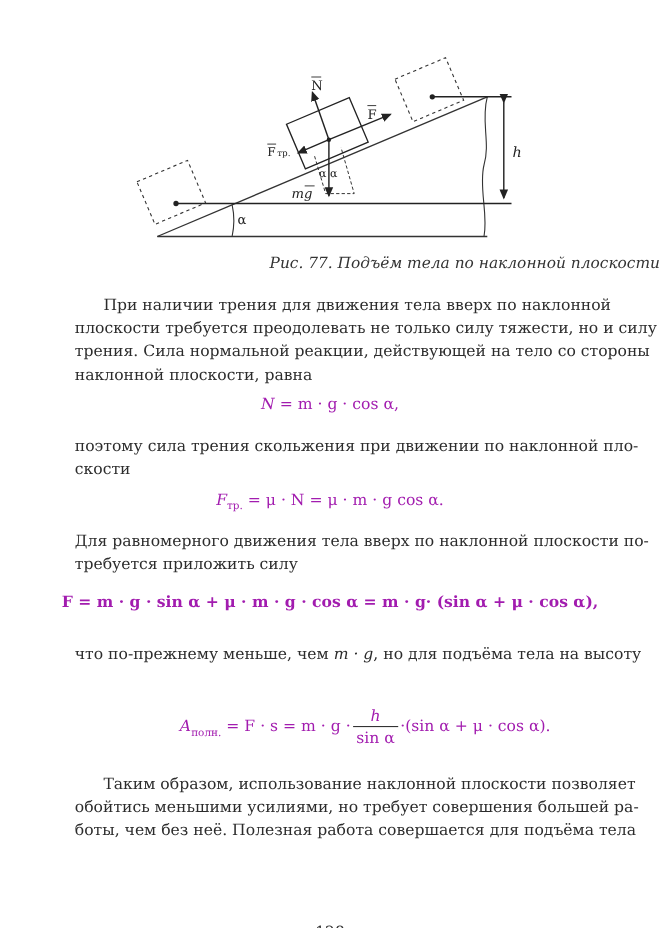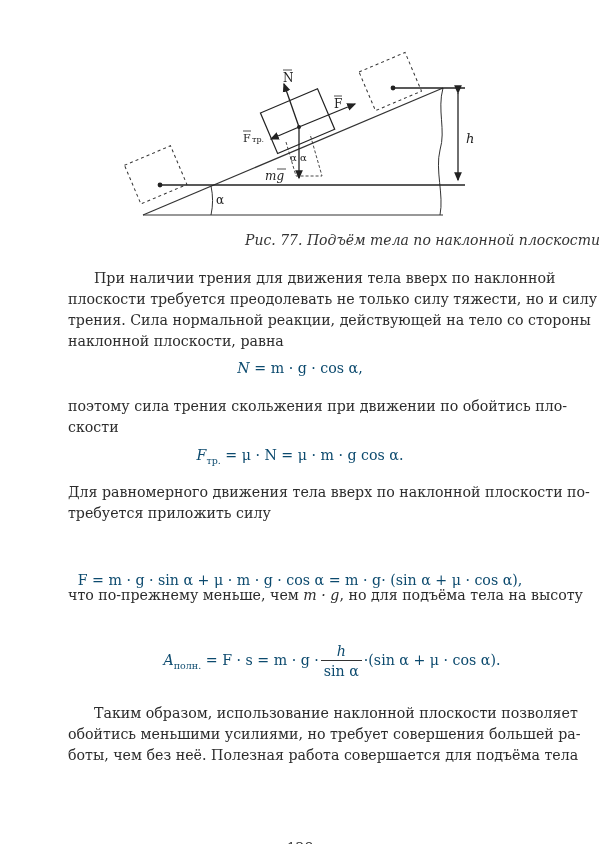--- a/index.html
+++ b/index.html
@@ -4,21 +4,21 @@
   <style>
     html, body { margin: 0; padding: 0; background: #ffffff; }
     body { width: 600px; height: 844px; position: relative; overflow: hidden; color: #2a2a2a; font-family: "DejaVu Serif", serif; }
     .figure { position: absolute; left: 0; top: 0; width: 600px; height: 230px; }
     .figure svg { position: absolute; left: 0; top: 0; }
     .caption { position: absolute; left: 0; width: 600px; top: 232px; text-align: right; font-style: italic; font-size: 14px; color: #333; }
     .para { position: absolute; left: 68px; width: 464px; font-size: 14.2px; line-height: 21px; text-align: justify; color: #2c2c2c; }
     .para .line { display: block; text-align: justify; text-align-last: justify; white-space: nowrap; }
     .para .line.last { text-align-last: left; }
     .indent { padding-left: 26px; }
-    .formula { position: absolute; left: 0; width: 600px; text-align: center; font-family: "DejaVu Serif", serif; font-size: 14.2px; color: #0c4a6e; }
+    .formula { position: absolute; left: 0; width: 600px; text-align: center; font-family: "DejaVu Serif", serif; font-size: 14.2px; color: #a21caf; }
     .it { font-style: italic; }
     sub { font-size: 9.5px; vertical-align: -4px; }
     .frac { display: inline-block; vertical-align: middle; text-align: center; margin: 0 2px; }
     .frac .num { display: block; border-bottom: 1px solid #333; padding: 0 3px 1px; font-style: italic; }
     .frac .den { display: block; padding: 2px 3px 0; }
     .page-number { position: absolute; left: 0; width: 600px; top: 792px; text-align: center; font-size: 14px; color: #333; margin-top: 48px; }
   </style>
 </head>
 <body>
 
@@ -91,34 +91,34 @@
   <span class="line">плоскости требуется преодолевать не только силу тяжести, но и силу</span>
   <span class="line">трения. Сила нормальной реакции, действующей на тело со стороны</span>
   <span class="line last">наклонной плоскости, равна</span>
 </div>
 
 <div class="formula" style="top:360px;">
   <span class="it">N</span><span> = m · g · cos α,</span>
 </div>
 
 <div class="para" style="top:396px;">
-  <span class="line">поэтому сила трения скольжения при движении по обойтись пло-</span>
+  <span class="line">поэтому сила трения скольжения при движении по наклонной пло-</span>
   <span class="line last">скости</span>
 </div>
 
 <div class="formula" style="top:447px;">
   <span class="it">F</span><sub>тр.</sub><span> = μ · N = μ · m · g cos α.</span>
 </div>
 
 <div class="para" style="top:482px;">
   <span class="line">Для равномерного движения тела вверх по наклонной плоскости по-</span>
   <span class="line last">требуется приложить силу</span>
 </div>
 
-<div class="formula" style="top:572px;">F = m · g · sin α + μ · m · g · cos α = m · g· (sin α + μ · cos α),</div>
+<div class="formula" style="top:540px;font-weight:bold;">F = m · g · sin α + μ · m · g · cos α = m · g· (sin α + μ · cos α),</div>
 
 <div class="para" style="top:585px;">
   <span class="line"><span>что по-прежнему меньше, чем </span><span class="it">m · g</span><span>, но для подъёма тела на высоту</span></span>
 </div>
 
 <div class="formula" style="top:643px;margin-left:32px;">
   <span class="it">A</span><sub>полн.</sub><span> = F · s = m · g ·</span><span class="frac"><span class="num">h</span><span class="den">sin α</span></span><span>·(sin α + μ · cos α).</span>
 </div>
 
 <div class="para" style="top:703px;">

